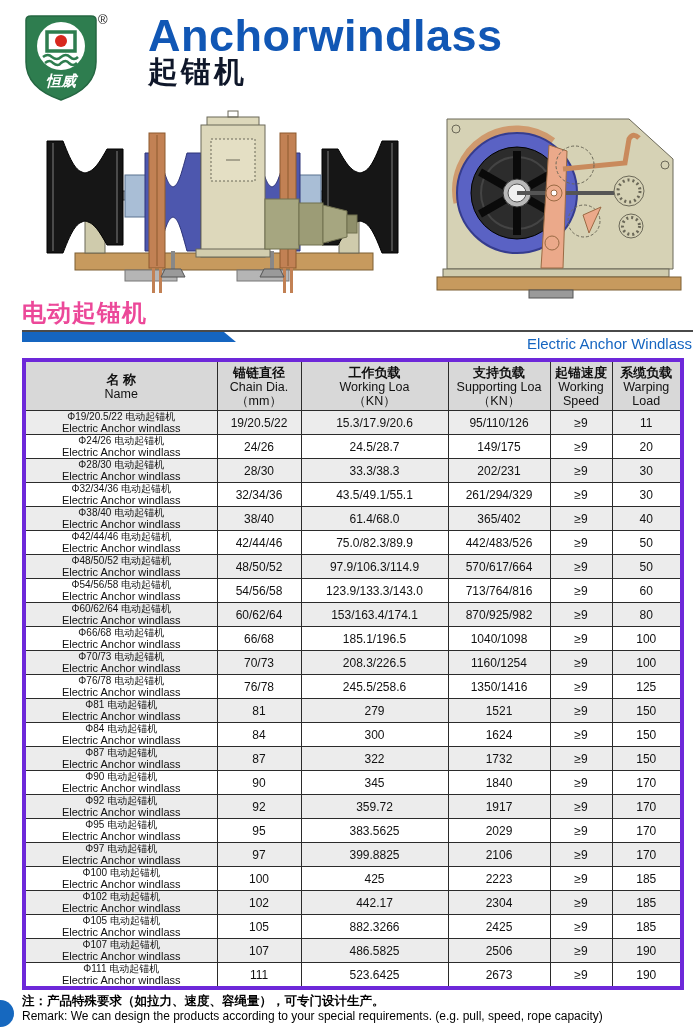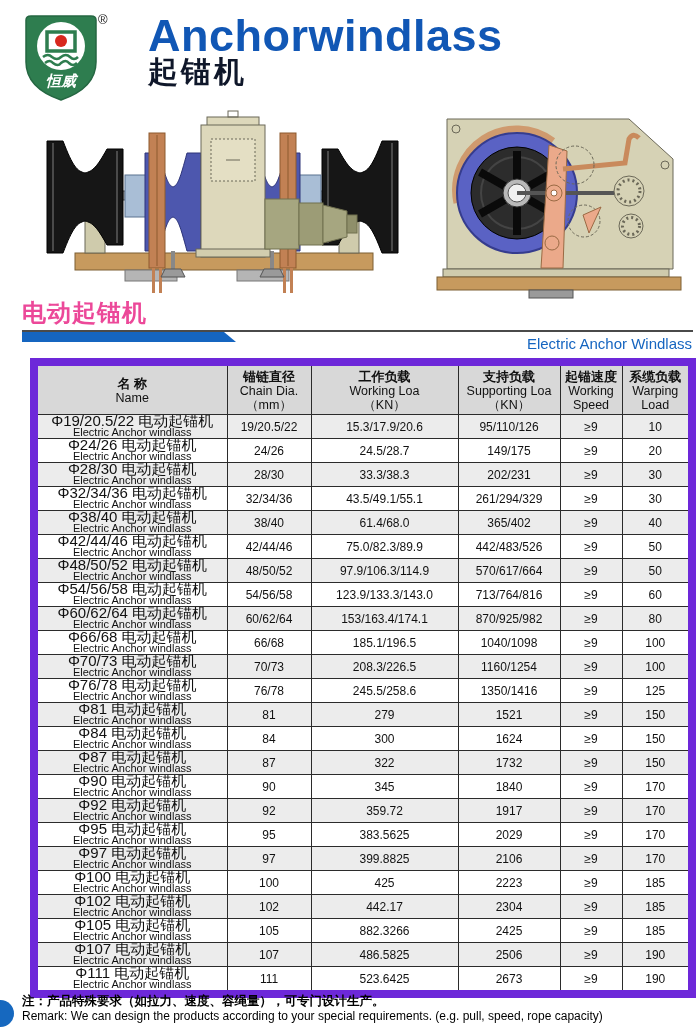--- a/index.html
+++ b/index.html
@@ -14,29 +14,29 @@
   .machine-left{position:absolute;left:25px;top:103px;}
   .machine-right{position:absolute;left:433px;top:103px;}
   
   .banner-cn{position:absolute;left:22px;top:297px;font-size:24px;font-weight:bold;color:#ec4899;letter-spacing:1px;}
   .banner-rule{position:absolute;left:22px;top:330px;width:671px;height:2px;background:#4a4a4a;}
   .banner-bar{position:absolute;left:22px;top:332px;width:214px;height:10px;background:#1565c0;
               clip-path:polygon(0 0,calc(100% - 12px) 0,100% 100%,0 100%);}
   .banner-en{position:absolute;right:8px;top:335px;font-size:15px;color:#1565c0;}
   
   .spec-table{position:absolute;left:22px;top:358px;border-collapse:collapse;table-layout:fixed;
-              width:658px;border:8px solid #6d28d9;margin-left:8px;}
+              width:658px;border:4px solid #6d28d9;}
   .spec-table th,.spec-table td{border:1px solid #2b2b2b;text-align:center;padding:0;overflow:hidden;}
   .spec-table thead th{background:#d8d8d8;height:48px;vertical-align:middle;}
   .hdr-cn{font-weight:bold;font-size:13px;line-height:15px;}
   .hdr-en{font-weight:normal;font-size:12.5px;line-height:14px;}
   .spec-table tbody tr{height:24px;}
   .spec-table tbody td{font-size:12px;background:#fff;}
   .spec-table tbody tr.alt td{background:#ececec;}
-  .name-cell .cn{font-size:15px;line-height:12px;}
+  .name-cell .cn{font-size:10px;line-height:12px;}
   .name-cell .en{font-size:11px;line-height:11px;}
   
   .note-cn{position:absolute;left:22px;top:993px;font-size:12.5px;font-weight:bold;color:#000;}
   .note-en{position:absolute;left:22px;top:1009px;font-size:12px;color:#000;}
   .page-bubble{position:absolute;left:-13px;top:1000px;width:27px;height:27px;border-radius:50%;background:#1668bf;}
 </style>
 </head>
 <body>
 
 <div class="page">
@@ -225,21 +225,21 @@
     <tbody>
         <tr class="alt">
           <td class="name-cell">
             <div class="cn">Φ19/20.5/22 电动起锚机</div>
             <div class="en">Electric Anchor windlass</div>
           </td>
           <td>19/20.5/22</td>
           <td>15.3/17.9/20.6</td>
           <td>95/110/126</td>
           <td>≥9</td>
-          <td>10</td>
+          <td>11</td>
         </tr>
         <tr>
           <td class="name-cell">
             <div class="cn">Φ24/26 电动起锚机</div>
             <div class="en">Electric Anchor windlass</div>
           </td>
           <td>24/26</td>
           <td>24.5/28.7</td>
           <td>149/175</td>
           <td>≥9</td>

